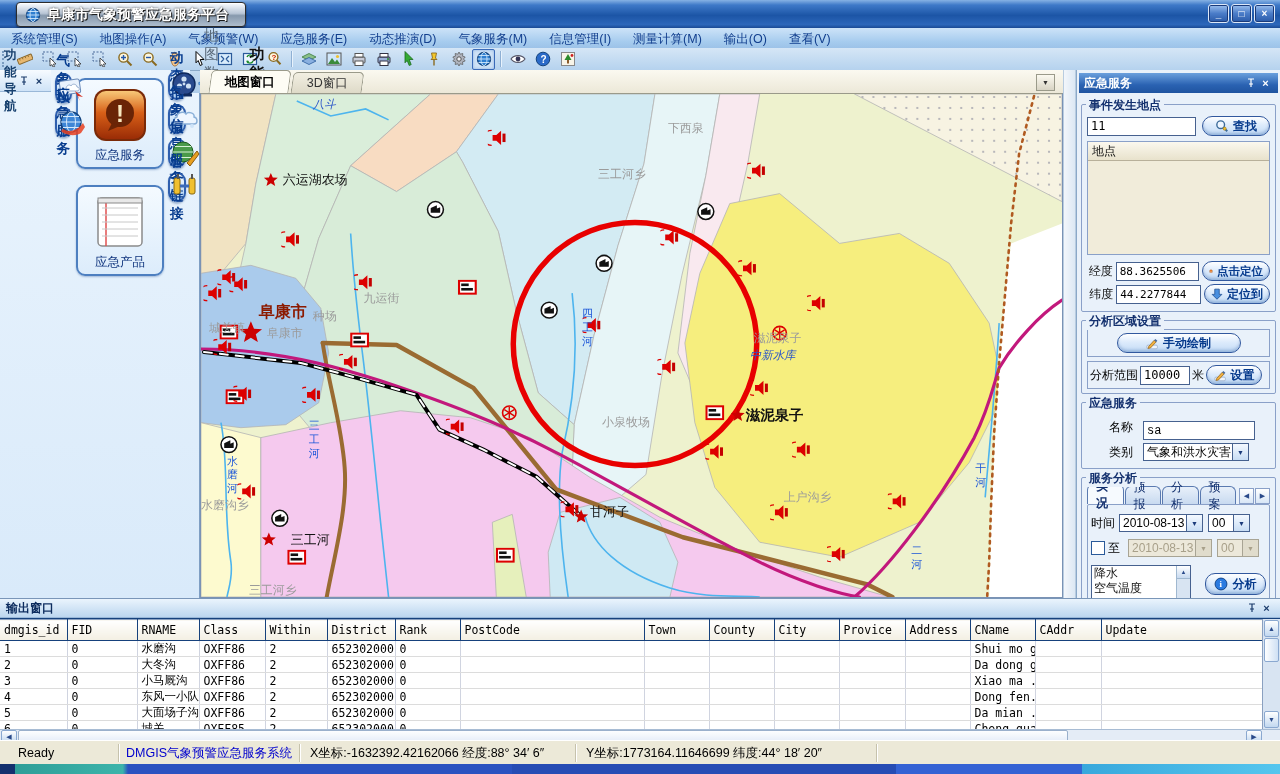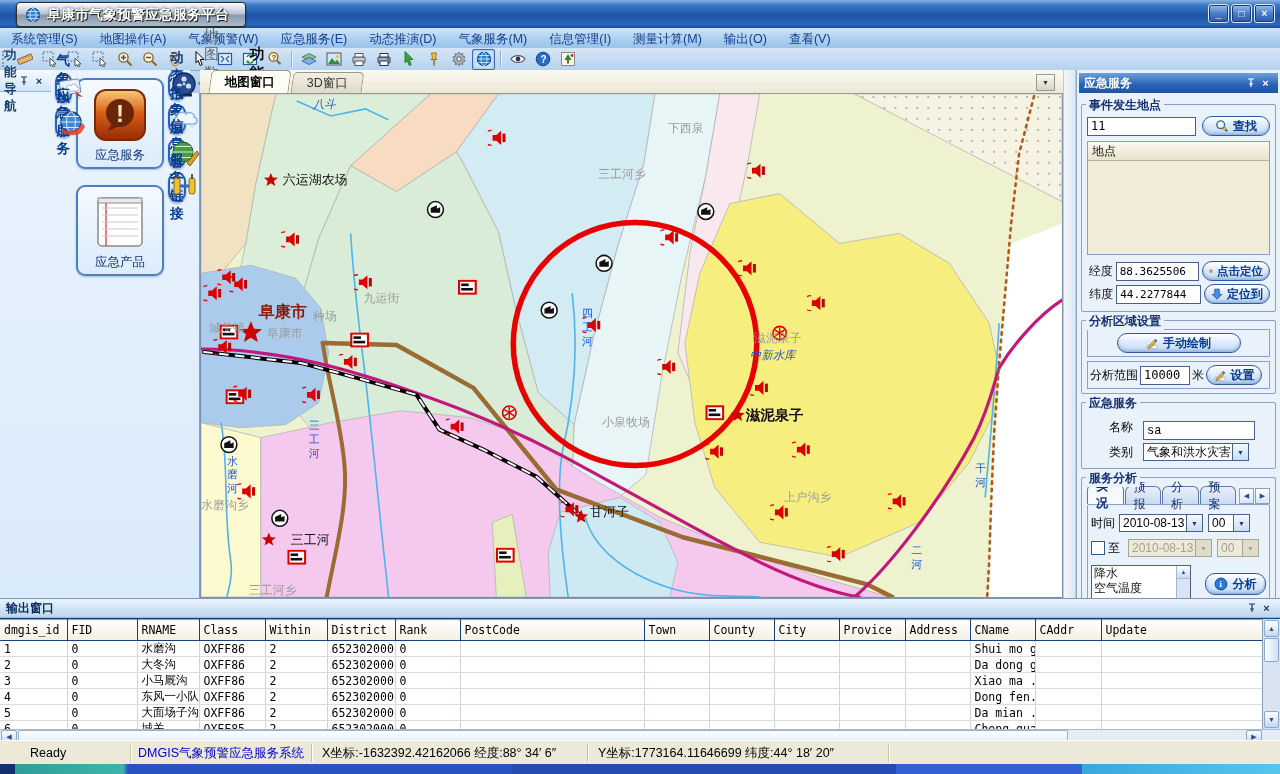--- a/index.html
+++ b/index.html
@@ -133,21 +133,21 @@
   .tv-thumb{height:22px;margin:1px;background:linear-gradient(90deg,#fdfeff,#cfe0f4);border:1px solid #8aa8d0;border-radius:2px;}
   .th-scroll{height:13px;display:flex;align-items:center;background:#e4ecf6;border-top:1px solid #a8bcd4;}
   .th-scroll .sa{width:14px;height:11px;display:flex;align-items:center;justify-content:center;font-size:7px;color:#2a4a8a;
     background:linear-gradient(180deg,#fff,#c2d8f0);border:1px solid #8aa8d0;border-radius:2px;margin:0 1px;}
   .th-thumb{width:1048px;height:11px;background:linear-gradient(180deg,#fdfeff,#e4ecf8);border:1px solid #9ab0cc;border-radius:2px;}
   .th-track{flex:1;}
 
   
   .statusbar{position:absolute;left:0;top:740px;width:1280px;height:24px;background:#ece9d8;border-top:1px solid #fff;display:flex;align-items:center;}
   .sbpanel{height:18px;display:flex;align-items:center;border-right:1px solid #c6c2ac;box-shadow:1px 0 0 #fff;padding:0 10px;white-space:nowrap;color:#000;font-size:12.5px;}
-  .sb-ready{width:90px;padding-left:30px;}
+  .sb-ready{width:90px;padding-left:18px;}
   .sb-system{width:160px;color:#0000cd;justify-content:center;}
   .sb-x{width:255px;}
   .sb-y{width:280px;}
   .sb-fill{flex:1;border-right:none;}
   .bottomstrip{position:absolute;left:0;top:764px;width:1280px;height:10px;
     background:linear-gradient(90deg,#14306e 0%,#14306e 1.2%,#2f9e98 1.2%,#3cb4aa 9.6%,#2a52c0 10%,#2a52c0 40%,#264cb4 40%,#264cb4 70%,#3462d4 70%,#3462d4 84.5%,#38a8dc 84.5%,#55c6ee 100%);}
 </style>
 </head>
 <body>
 

